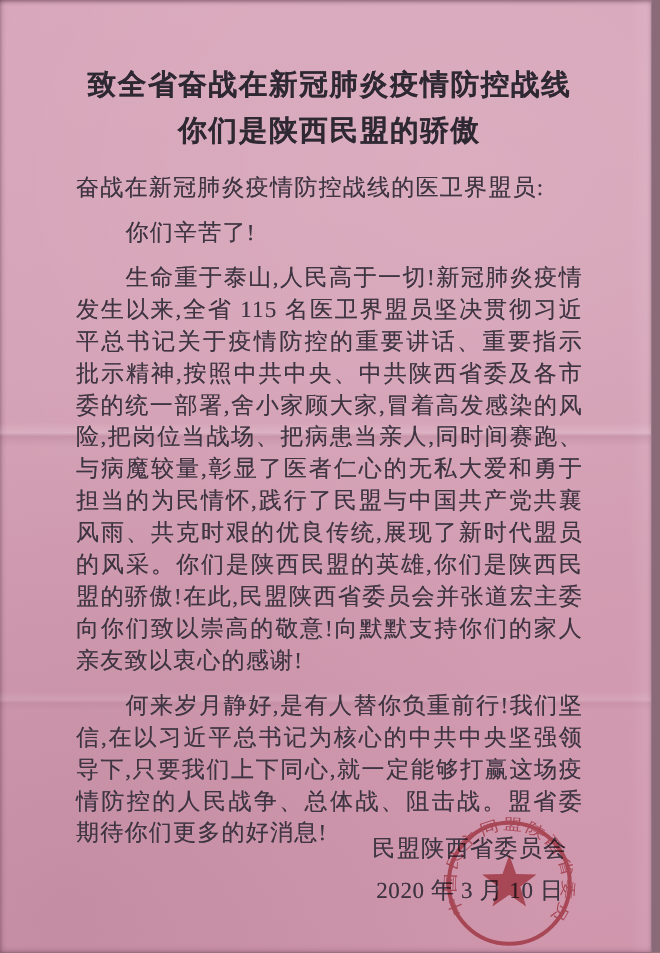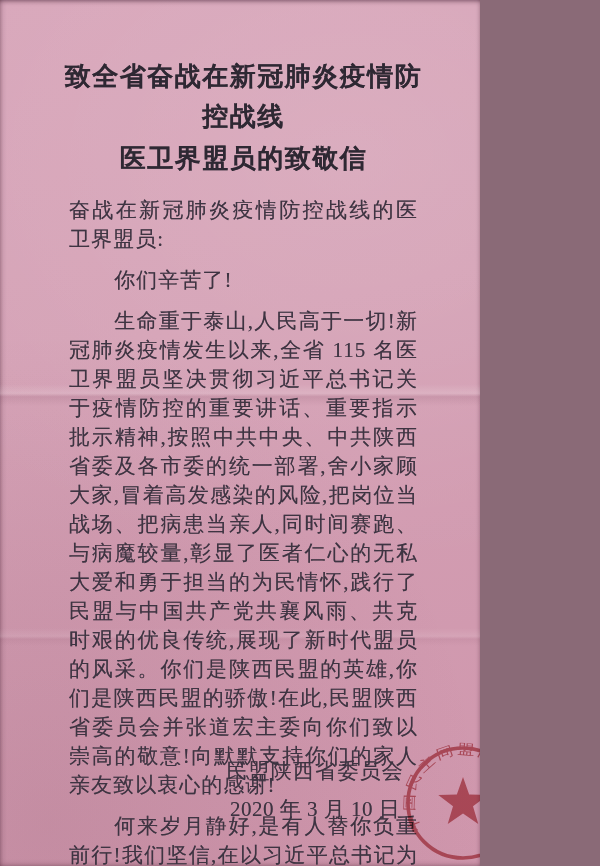--- a/index.html
+++ b/index.html
@@ -3,21 +3,21 @@
 <meta charset="utf-8">
 <style>
   html, body {
     margin: 0;
     padding: 0;
     background: #8a6a77;
     font-family: "Liberation Sans", sans-serif;
   }
   .photo {
     position: relative;
-    width: 480px;
+    width: 592px;
     height: 866px;
     overflow: hidden;
     background:
       radial-gradient(ellipse 900px 700px at 72% 18%, rgba(255,255,255,0.10), rgba(255,255,255,0) 60%),
       radial-gradient(ellipse 800px 900px at 10% 95%, rgba(90,40,60,0.10), rgba(90,40,60,0) 55%),
       linear-gradient(168deg, #d8a6ba 0%, #d5a2b6 38%, #d29cb1 62%, #cf96ac 100%);
     box-shadow:
       inset 0 4px 5px -3px rgba(55,20,38,0.55),
       inset 4px 0 6px -4px rgba(55,20,38,0.40),
       inset -3px 0 5px -3px rgba(55,20,38,0.22),
@@ -101,21 +101,21 @@
 
 <div class="photo">
 
   <div class="crease c1"></div>
   <div class="crease c2"></div>
   <div class="crease c3"></div>
 
   <div class="letter">
 
     <h1 class="title line1">致全省奋战在新冠肺炎疫情防控战线</h1>
-    <h1 class="title line2">医卫界盟员的致敬信</h1>
+    <h1 class="title line2">你们是陕西民盟的骄傲</h1>
 
     <div class="body-text">
       <p class="salutation">奋战在新冠肺炎疫情防控战线的医卫界盟员:</p>
       <p class="indent greeting">你们辛苦了!</p>
       <p class="indent">生命重于泰山,人民高于一切!新冠肺炎疫情发生以来,全省 115 名医卫界盟员坚决贯彻习近平总书记关于疫情防控的重要讲话、重要指示批示精神,按照中共中央、中共陕西省委及各市委的统一部署,舍小家顾大家,冒着高发感染的风险,把岗位当战场、把病患当亲人,同时间赛跑、与病魔较量,彰显了医者仁心的无私大爱和勇于担当的为民情怀,践行了民盟与中国共产党共襄风雨、共克时艰的优良传统,展现了新时代盟员的风采。你们是陕西民盟的英雄,你们是陕西民盟的骄傲!在此,民盟陕西省委员会并张道宏主委向你们致以崇高的敬意!向默默支持你们的家人亲友致以衷心的感谢!</p>
       <p class="indent">何来岁月静好,是有人替你负重前行!我们坚信,在以习近平总书记为核心的中共中央坚强领导下,只要我们上下同心,就一定能够打赢这场疫情防控的人民战争、总体战、阻击战。盟省委期待你们更多的好消息!</p>
     </div>
 
     <div class="signature-block">
       <div class="sig-name">民盟陕西省委员会</div>

